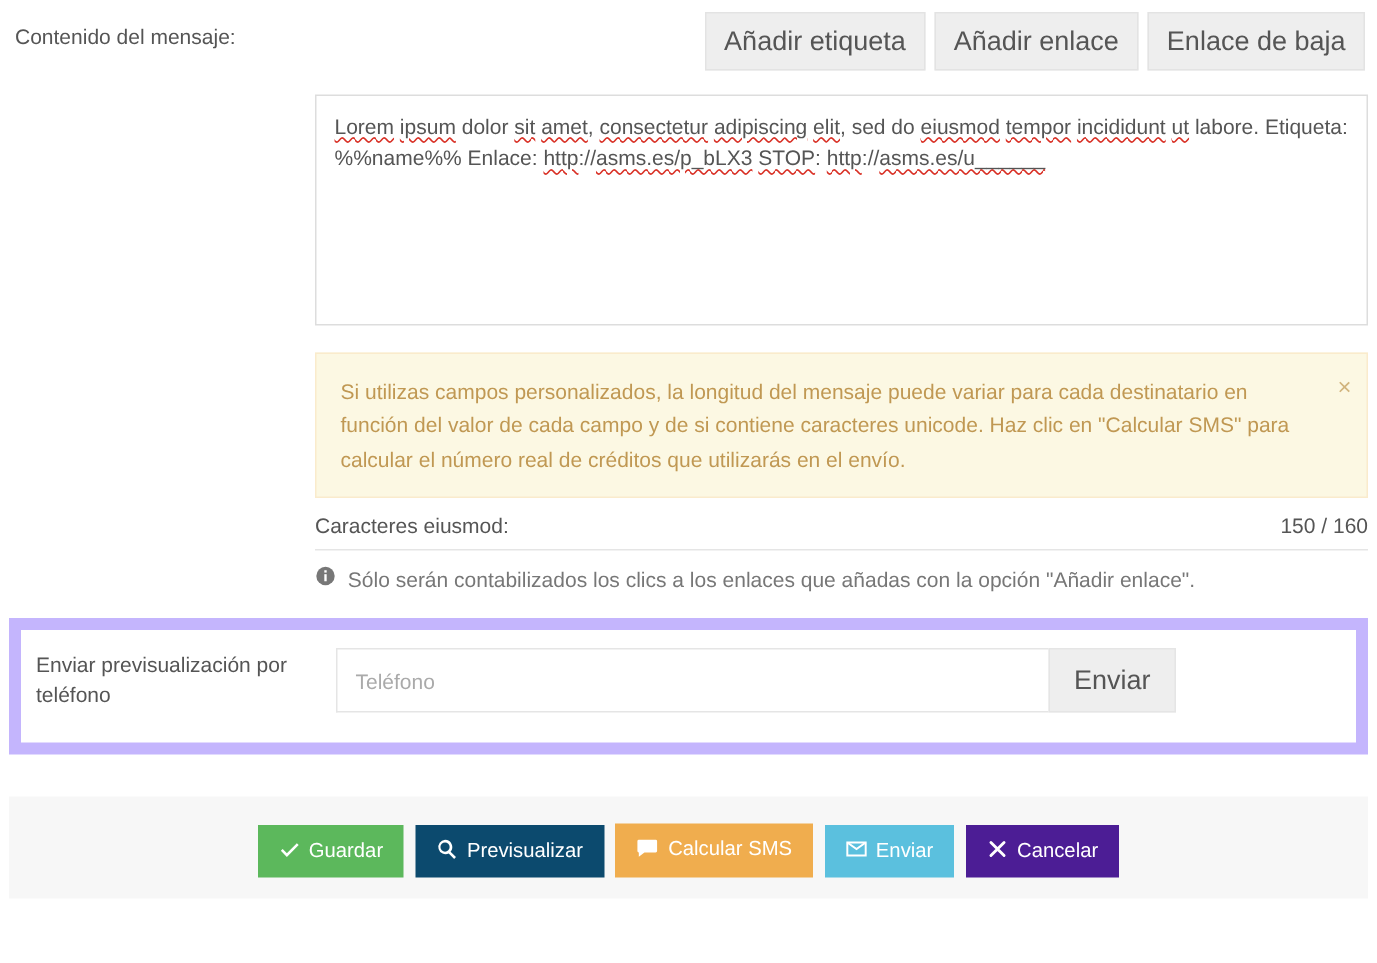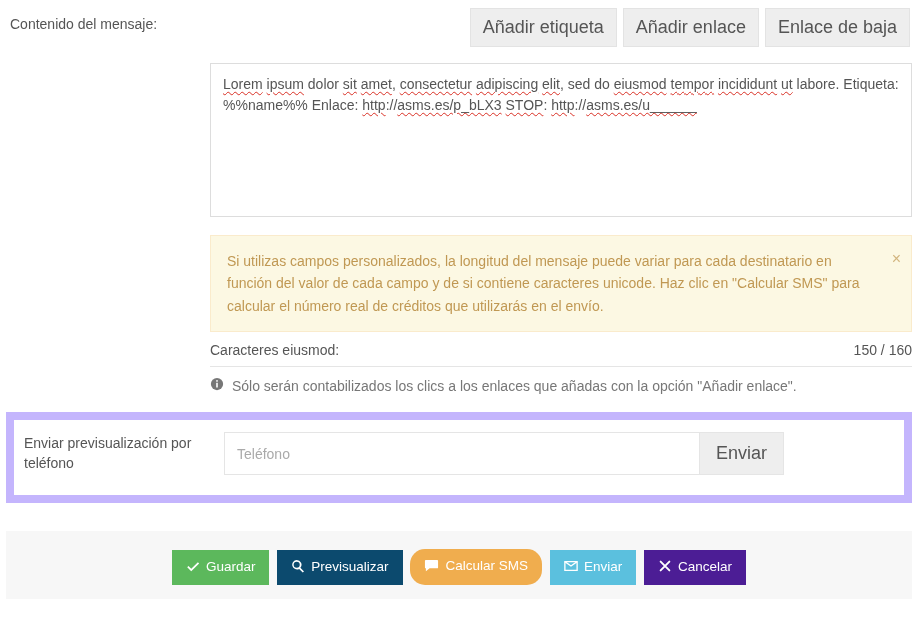--- a/index.html
+++ b/index.html
@@ -142,21 +142,21 @@
     color: #fff;
     border: none;
     padding: 9px 14px;
     font-size: 13.5px;
     cursor: pointer;
     margin: 0 2px;
     font-family: inherit;
   }
   .btn-green  { background: #5cb85c; }
   .btn-blue   { background: #0c4a6e; }
-  .btn-orange { background: #f0ad4e; border-radius: 15px; }
+  .btn-orange { background: #f0ad4e; }
   .btn-cyan   { background: #5bc0de; }
   .btn-red    { background: #4c1d95; }
   .icon-svg { width: 14px; height: 14px; fill: currentColor; }
   .icon-svg-l { width: 15px; height: 15px; fill: currentColor; }
 </style>
 </head>
 <body>
 
 <div class="container">
 

